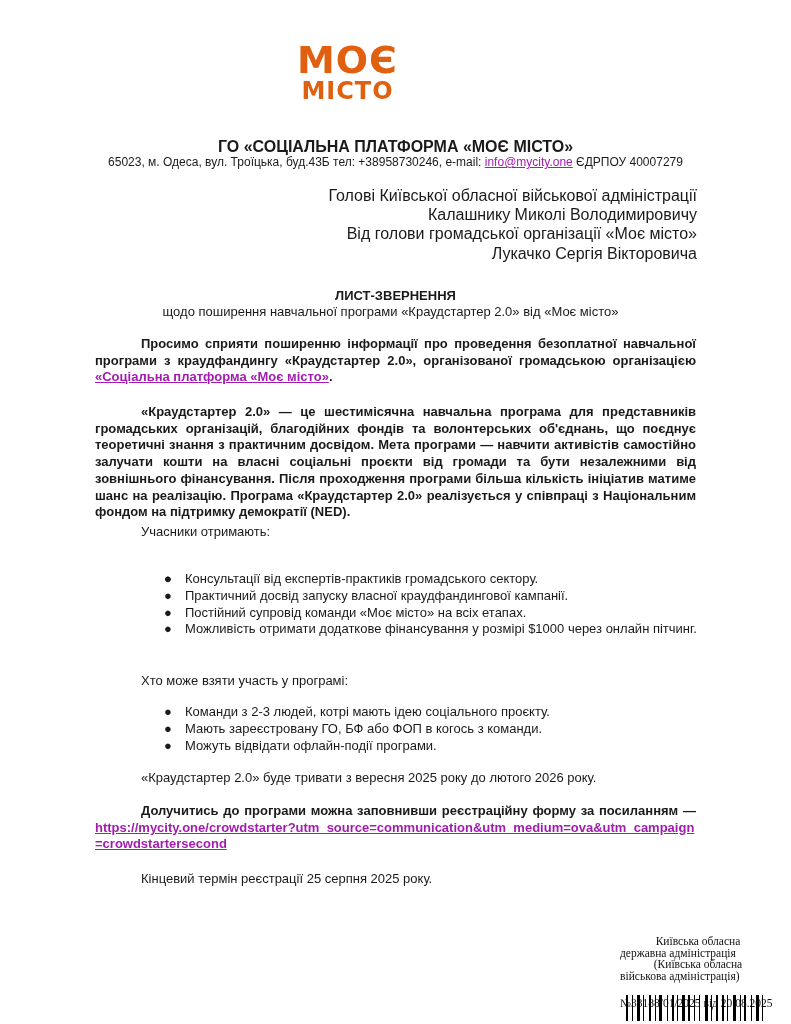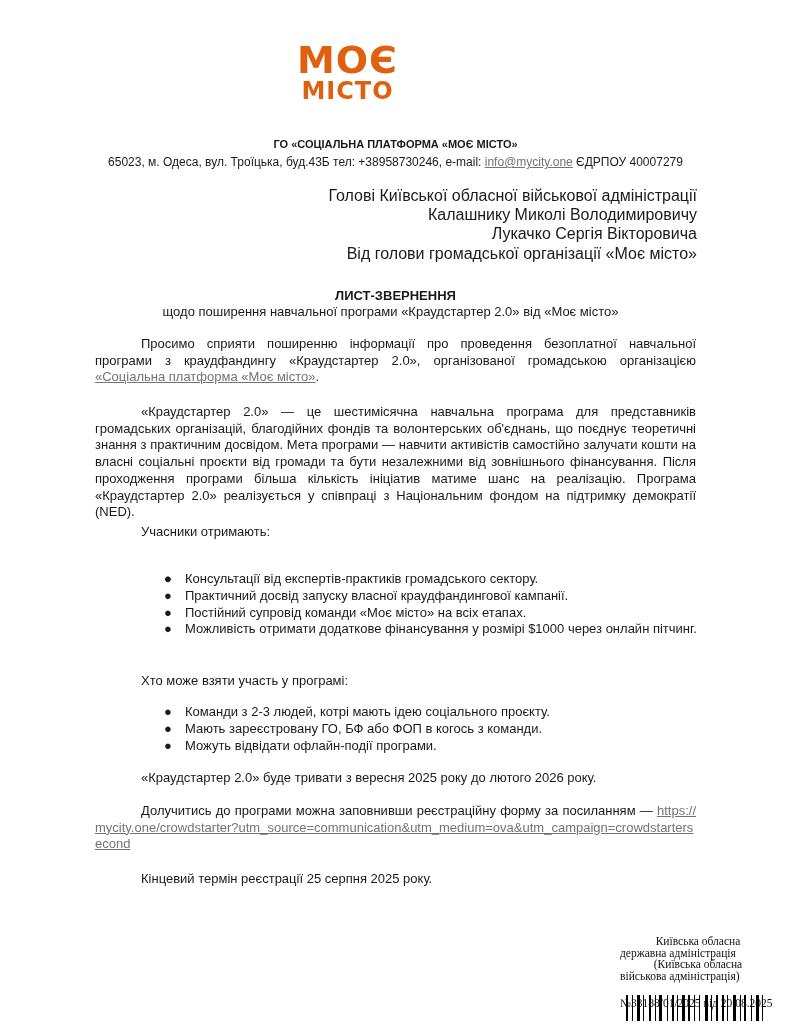--- a/index.html
+++ b/index.html
@@ -3,33 +3,33 @@
 <meta charset="utf-8">
 <style>
   html, body { margin: 0; padding: 0; background: #ffffff; }
   body { width: 791px; height: 1024px; position: relative; overflow: hidden;
          font-family: "Liberation Sans", sans-serif; color: #1a1a1a; }
   .logo { position: absolute; left: 0; width: 695px; top: 42px; text-align: center;
           color: #e0600f; font-family: "DejaVu Sans", sans-serif; font-weight: bold; }
   .logo .l1 { font-size: 38px; line-height: 36px; letter-spacing: 1px; }
   .logo .l2 { font-size: 24px; line-height: 26px; letter-spacing: 1px; }
   .org { position: absolute; left: 0; width: 791px; top: 138px; text-align: center;
-         font-size: 11px; font-weight: bold; }
+         font-size: 16px; font-weight: bold; }
   .addr { position: absolute; left: 0; width: 791px; top: 155px; text-align: center;
           font-size: 12px; }
-  a, .link { color: #737373; text-decoration: underline; }
+  a, .link { color: #a21caf; text-decoration: underline; }
   .recipient { position: absolute; right: 94px; top: 186px; text-align: right;
                font-size: 16px; line-height: 19.2px; }
   .recipient div { white-space: nowrap; }
   .title { position: absolute; left: 0; width: 791px; top: 288px; text-align: center;
            font-size: 13px; font-weight: bold; }
   .subtitle { position: absolute; left: 0; width: 781px; top: 304px; text-align: center;
               font-size: 13px; }
   .p { position: absolute; left: 95px; width: 601px; font-size: 13px; line-height: 16.7px;
-       text-align: justify; }
+       text-align: justify; font-weight: bold; }
   .indent { text-indent: 46px; }
   .plain { position: absolute; left: 141px; font-size: 13px; }
   ul.bul { position: absolute; left: 141px; margin: 0; padding: 0; list-style: none;
            font-size: 13px; line-height: 16.8px; }
   ul.bul li { position: relative; padding-left: 44px; white-space: nowrap; }
   ul.bul li .dot { position: absolute; left: 23px; top: 0; }
   .stamp { position: absolute; left: 620px; top: 936px; width: 156px;
            font-family: "Liberation Serif", serif; font-size: 11.5px; line-height: 11.6px;
            color: #111; }
   .stamp .c { text-align: center; }
@@ -45,22 +45,22 @@
   <div class="l1">МОЄ</div>
   <div class="l2">МІСТО</div>
 </div>
 
 <div class="org">ГО «СОЦІАЛЬНА ПЛАТФОРМА «МОЄ МІСТО»</div>
 <div class="addr"><span>65023, м. Одеса, вул. Троїцька, буд.43Б тел: +38958730246, e-mail: </span><a>info@mycity.one</a><span> ЄДРПОУ 40007279</span></div>
 
 <div class="recipient">
   <div>Голові Київської обласної військової адміністрації</div>
   <div>Калашнику Миколі Володимировичу</div>
+  <div>Від голови громадської організації «Моє місто»</div>
   <div>Лукачко Сергія Вікторовича</div>
-  <div>Від голови громадської організації «Моє місто»</div>
 </div>
 
 <div class="title">ЛИСТ-ЗВЕРНЕННЯ</div>
 <div class="subtitle">щодо поширення навчальної програми «Краудстартер 2.0» від «Моє місто»</div>
 
 <div class="p indent" style="top:336px;"><span>Просимо сприяти поширенню інформації про проведення безоплатної навчальної програми з краудфандингу «Краудстартер 2.0», організованої громадською організацією </span><a>«Соціальна платформа «Моє місто»</a><span>.</span></div>
 
 <div class="p indent" style="top:404px;">«Краудстартер 2.0» — це шестимісячна навчальна програма для представників громадських організацій, благодійних фондів та волонтерських об'єднань, що поєднує теоретичні знання з практичним досвідом. Мета програми — навчити активістів самостійно залучати кошти на власні соціальні проєкти від громади та бути незалежними від зовнішнього фінансування. Після проходження програми більша кількість ініціатив матиме шанс на реалізацію. Програма «Краудстартер 2.0» реалізується у співпраці з Національним фондом на підтримку демократії (NED).</div>
 
 <div class="plain" style="top:524px;">Учасники отримають:</div>

